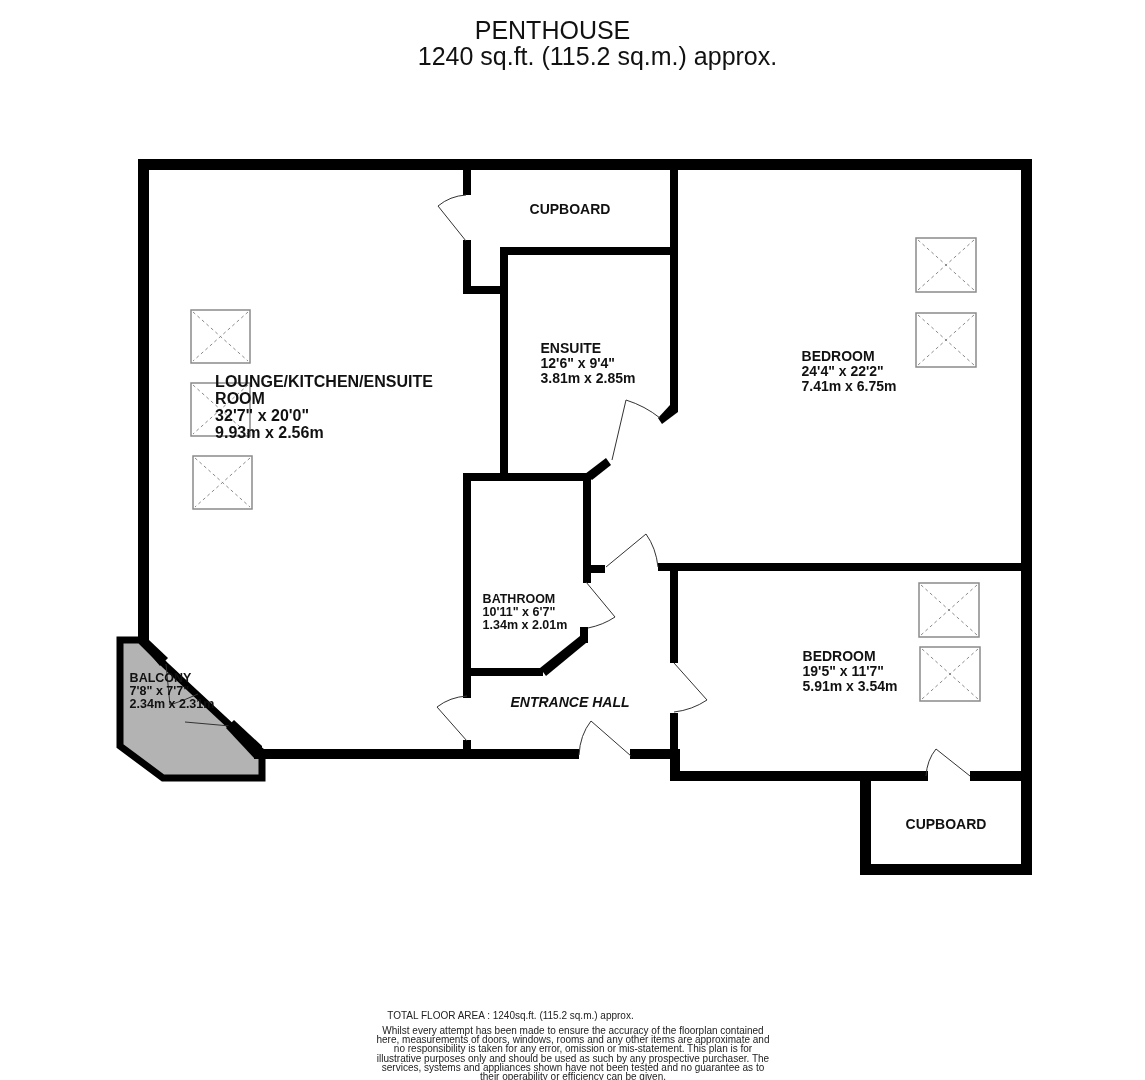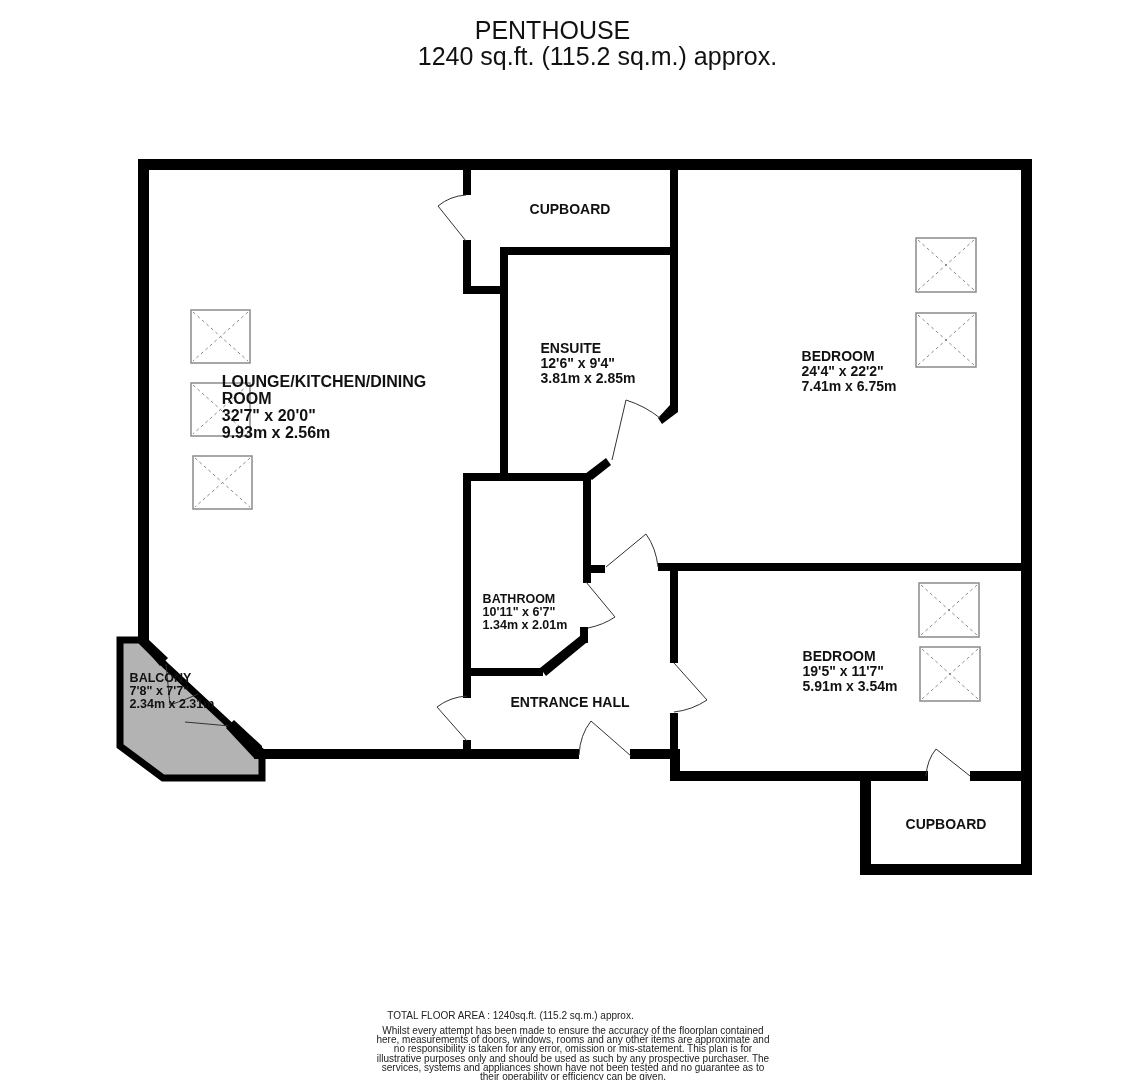--- a/index.html
+++ b/index.html
@@ -143,21 +143,21 @@
     </g>
     <g>
       <rect x="920" y="647" width="60" height="54" stroke-width="1.5"></rect>
       <line x1="922" y1="649" x2="978" y2="699" stroke-dasharray="3,3"></line>
       <line x1="978" y1="649" x2="922" y2="699" stroke-dasharray="3,3"></line>
     </g>
   </g>
 </svg>
 
 <div class="room-label lbl-lg" style="left:324px; top:373px;">
-  <span class="name">LOUNGE/KITCHEN/DINING</span>
+  <span class="name">LOUNGE/KITCHEN/ENSUITE</span>
   <span class="name">ROOM</span>
   <span class="dim">32'7"  x 20'0"</span>
   <span class="dim">9.93m  x 2.56m</span>
 </div>
 
 <div class="room-label lbl-md" style="left:570px; top:202px;">
   <span class="name">CUPBOARD</span>
 </div>
 
 <div class="room-label lbl-md" style="left:588px; top:341px;">
@@ -171,21 +171,21 @@
   <span class="dim">24'4"  x 22'2"</span>
   <span class="dim">7.41m  x 6.75m</span>
 </div>
 
 <div class="room-label lbl-sm" style="left:525px; top:558px;margin-top:35px;">
   <span class="name">BATHROOM</span>
   <span class="dim">10'11"  x 6'7"</span>
   <span class="dim">1.34m  x 2.01m</span>
 </div>
 
-<div class="room-label lbl-md" style="left:570px; top:695px;">
+<div class="room-label lbl-md" style="left:570px; top:695px;font-style:italic;">
   <span class="name">ENTRANCE HALL</span>
 </div>
 
 <div class="room-label lbl-md" style="left:850px; top:649px;">
   <span class="name">BEDROOM</span>
   <span class="dim">19'5"  x 11'7"</span>
   <span class="dim">5.91m  x 3.54m</span>
 </div>
 
 <div class="room-label lbl-md" style="left:946px; top:817px;">

